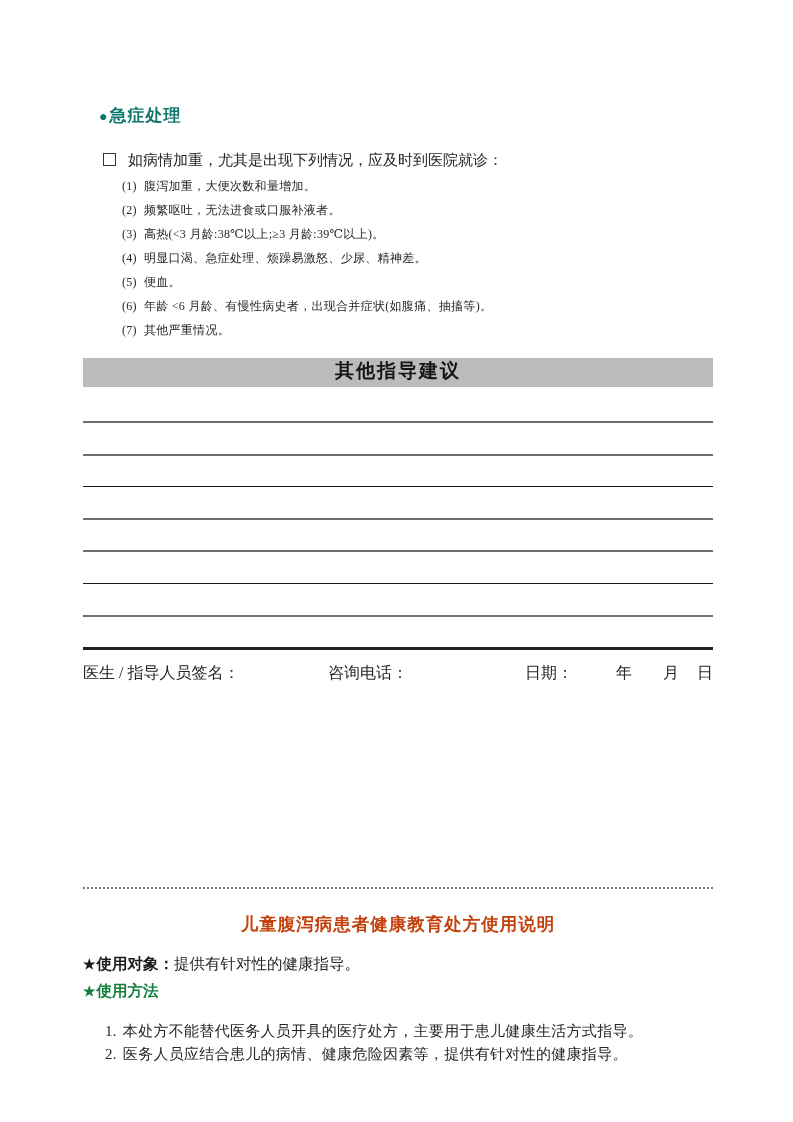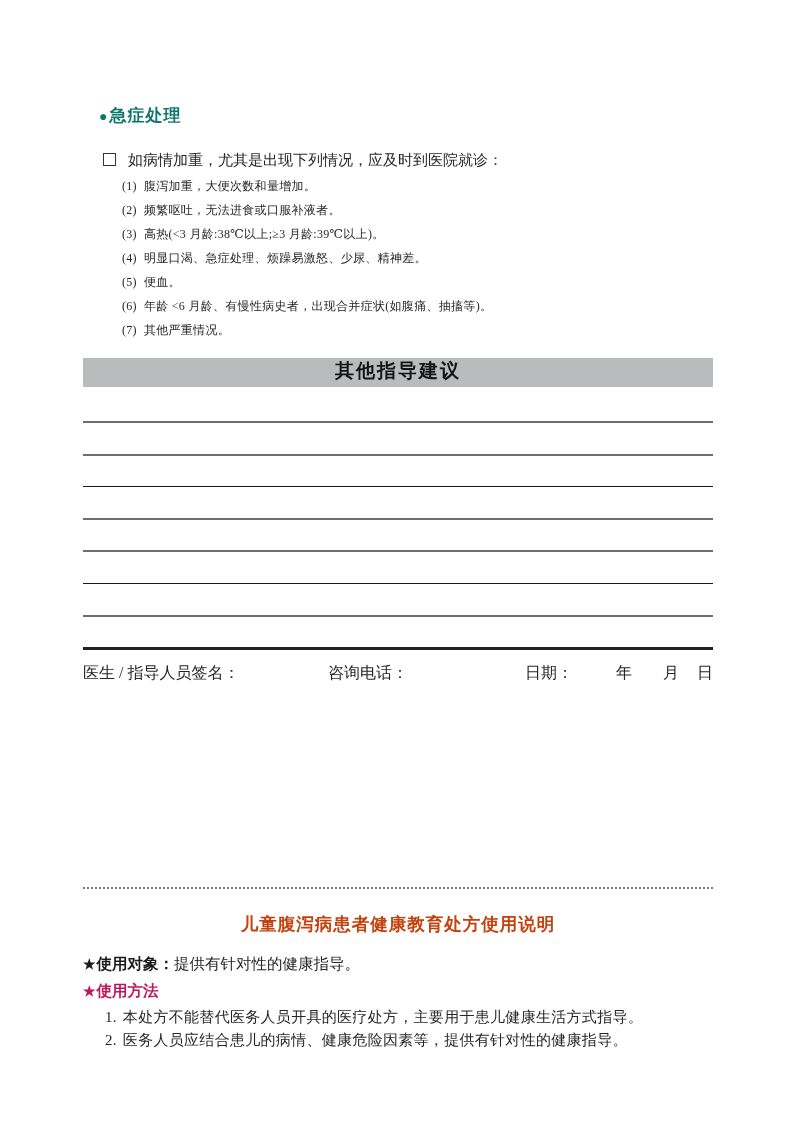--- a/index.html
+++ b/index.html
@@ -52,23 +52,23 @@
 
   
   .dotted-divider { margin-top:204px; border-top:2px dotted #7a7a7a; }
   .usage-title {
     margin-top:24px; text-align:center; font-size:17.5px; font-weight:bold;
     letter-spacing:1px; line-height:22px; color:#c2410c;
   }
   .usage-row { margin-top:18px; font-size:15.5px; line-height:22px; }
   .usage-row .star { font-size:14px; margin-right:1px; }
   .usage-row .lbl { font-weight:bold; color:#1b1b1b; }
-  .usage-method-head { margin-top:4px; font-size:15.5px; line-height:22px; font-weight:bold; color:#be185d; }
+  .usage-method-head { margin-top:4px; font-size:15.5px; line-height:22px; font-weight:bold; color:#15803d; }
   .usage-method-head .star { font-size:14px; font-weight:bold; margin-right:1px; }
-  .m-list { margin-top:3px; }
+  .m-list { margin-top:17px; }
   .m-item { padding-left:22px; font-size:15px; line-height:23px; letter-spacing:0.3px; }
   .m-item .num { margin-right:6px; }
 </style>
 </head>
 <body>
 
 <div class="page">
   <div class="content">
 
     <div class="sec-heading">

